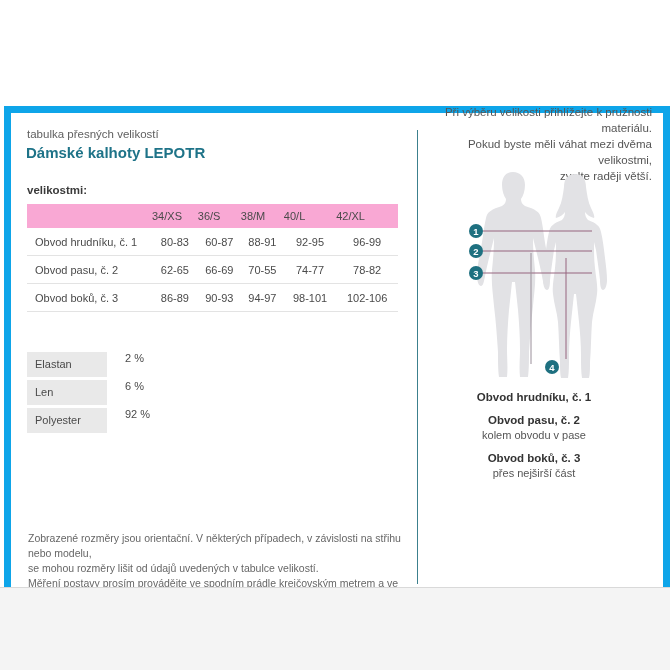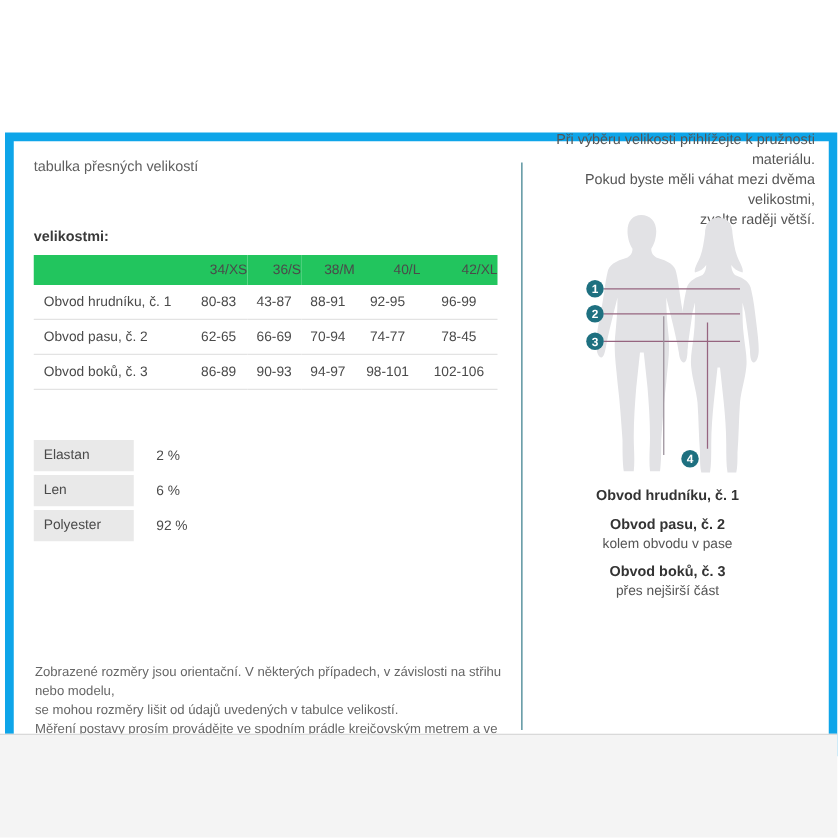--- a/index.html
+++ b/index.html
@@ -24,29 +24,29 @@
   .eyebrow{position:absolute;left:16px;top:15px;font-size:11.5px;color:#5f5f5f;}
   .title{position:absolute;left:15px;top:31px;font-size:15px;font-weight:bold;color:#1e7388;}
   .section-label{position:absolute;left:16px;font-size:11.5px;font-weight:bold;color:#3a3a3a;}
   .lbl-sizes{top:71px;}
   .lbl-comp{top:218px;margin-top:26px;}
   table.sizes{
     position:absolute;left:16px;top:91px;width:371px;
     border-collapse:collapse;font-size:11px;color:#4a4a4a;
   }
   table.sizes th{
-    background:#22c55e;font-weight:normal;height:24px;text-align:right;padding:0;
+    background:#f9a8d4;font-weight:normal;height:24px;text-align:left;padding:0;
   }
   table.sizes th.lblcol{width:125px;}
   table.sizes td{
     height:27px;text-align:center;border-bottom:1px solid #e3e3e3;padding:0;
   }
   table.sizes td.lblcol{text-align:left;padding-left:8px;}
   .comp{position:absolute;left:16px;top:239px;width:260px;font-size:11px;color:#4a4a4a;}
-  .comp-row{display:flex;align-items:center;margin-bottom:3px;height:25px;}
+  .comp-row{display:flex;margin-bottom:3px;height:25px;}
   .comp-mat{width:80px;height:25px;line-height:25px;background:#e9e9e9;padding-left:8px;box-sizing:border-box;}
   .comp-val{margin-left:18px;}
   .notes{
     position:absolute;left:17px;top:418px;width:385px;
     font-size:10.5px;line-height:15px;color:#666;white-space:pre-line;
   }
   
   .guide-intro{
     position:absolute;left:416px;top:104px;width:236px;text-align:right;
     font-size:11.5px;line-height:16px;color:#555;white-space:pre-line;
@@ -58,50 +58,51 @@
   .measure{margin-bottom:7px;}
   .measure .m-title{font-size:11.5px;font-weight:bold;color:#333;line-height:16px;}
   .measure .m-desc{font-size:11px;color:#555;line-height:15px;}
 </style>
 </head>
 <body>
 
 <div class="frame">
 
   <div class="eyebrow">tabulka přesných velikostí</div>
+  <div class="title">Dámské kalhoty LEPOTR</div>
 
   <div class="section-label lbl-sizes">velikostmi:</div>
 
   <table class="sizes">
     <thead>
       <tr>
         <th class="lblcol"></th>
         <th>34/XS</th>
         <th>36/S</th>
         <th>38/M</th>
         <th>40/L</th>
         <th>42/XL</th>
       </tr>
     </thead>
     <tbody>
       <tr>
         <td class="lblcol">Obvod hrudníku, č. 1</td>
         <td>80-83</td>
-        <td>43-87</td>
+        <td>60-87</td>
         <td>88-91</td>
         <td>92-95</td>
         <td>96-99</td>
       </tr>
       <tr>
         <td class="lblcol">Obvod pasu, č. 2</td>
         <td>62-65</td>
         <td>66-69</td>
-        <td>70-94</td>
+        <td>70-55</td>
         <td>74-77</td>
-        <td>78-45</td>
+        <td>78-82</td>
       </tr>
       <tr>
         <td class="lblcol">Obvod boků, č. 3</td>
         <td>86-89</td>
         <td>90-93</td>
         <td>94-97</td>
         <td>98-101</td>
         <td>102-106</td>
       </tr>
     </tbody>

